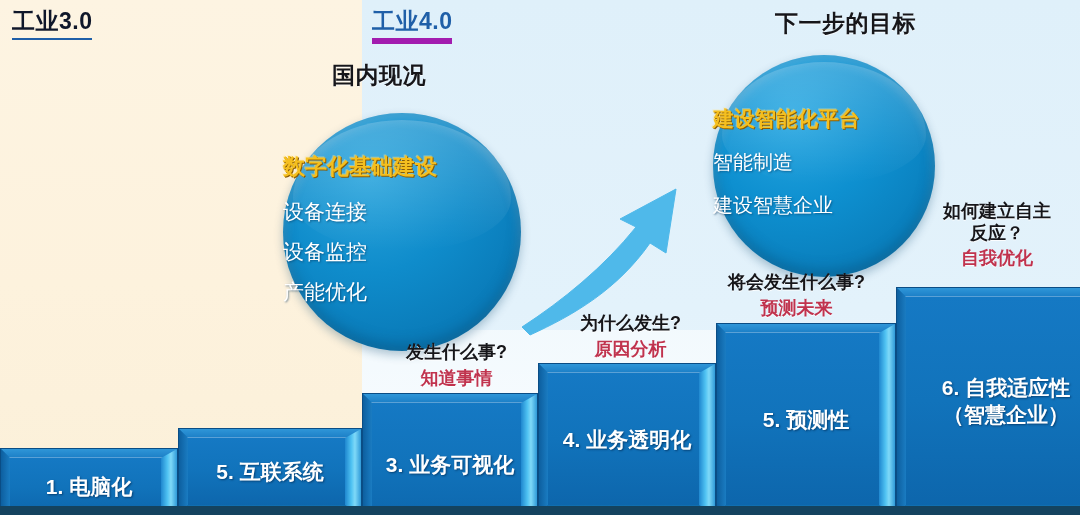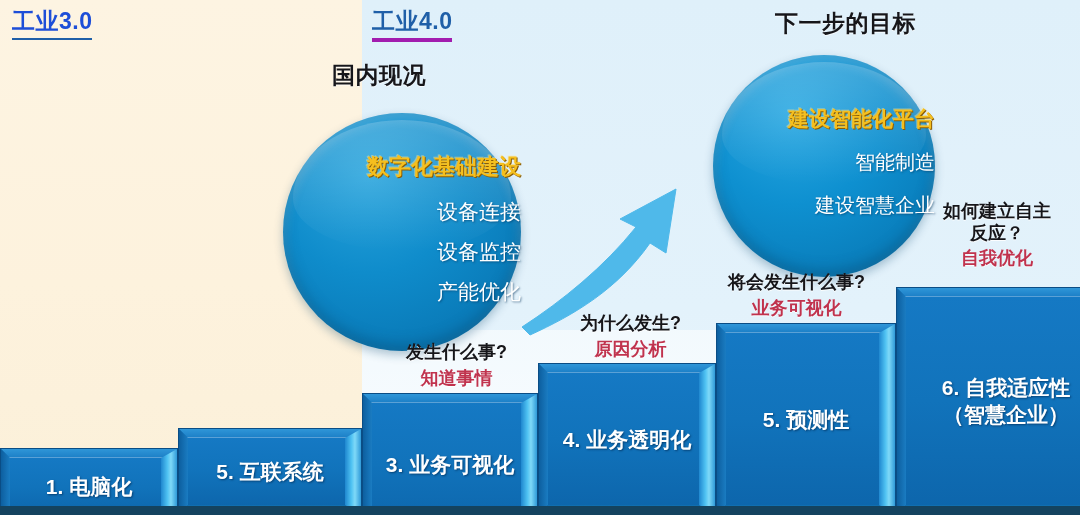--- a/index.html
+++ b/index.html
@@ -26,40 +26,40 @@
   .bg-bottom-strip{
     position:absolute;left:0;bottom:0;width:1080px;height:9px;
     background:#14435f;
   }
 
   
   .hdr{
     position:absolute;font-weight:bold;white-space:nowrap;letter-spacing:.5px;
   }
   .hdr-i30{
-    left:12px;top:6px;font-size:23px;color:#1d4ed8;
+    left:12px;top:6px;font-size:23px;color:#0f172a;
     border-bottom:2px solid #1f5fa8;padding-bottom:1px;
   }
   .hdr-i40{
     left:372px;top:6px;font-size:23px;color:#1f5fa8;
-    border-bottom:4px solid #a21caf;padding-bottom:1px;
+    border-bottom:6px solid #a21caf;padding-bottom:1px;
   }
   .hdr-domestic{
     left:332px;top:60px;font-size:23px;color:#16161a;
     text-shadow:0 1px 0 rgba(255,255,255,.7);
   }
   .hdr-next{
     left:775px;top:8px;font-size:23px;color:#16161a;
     text-shadow:0 1px 0 rgba(255,255,255,.7);
   }
 
   
   .circle{
     position:absolute;border-radius:50%;
-    display:flex;flex-direction:column;align-items:flex-end;justify-content:center;
+    display:flex;flex-direction:column;align-items:flex-start;justify-content:center;
     box-sizing:border-box;text-align:center;
   }
   .circle::after{
     content:"";position:absolute;left:4%;top:3%;width:92%;height:55%;
     border-radius:50% 50% 50% 50%/60% 60% 40% 40%;
     background:linear-gradient(180deg,rgba(255,255,255,.20),rgba(255,255,255,0));
     pointer-events:none;
   }
   .circle-1{
     left:283px;top:113px;width:238px;height:238px;
@@ -189,21 +189,21 @@
   <div class="anno anno-3">
     <div class="q">发生什么事?</div>
     <div class="a">知道事情</div>
   </div>
   <div class="anno anno-4">
     <div class="q">为什么发生?</div>
     <div class="a">原因分析</div>
   </div>
   <div class="anno anno-5">
     <div class="q">将会发生什么事?</div>
-    <div class="a">业务可视化</div>
+    <div class="a">预测未来</div>
   </div>
   <div class="anno anno-6">
     <div class="q">如何建立自主</div>
     <div class="q">反应？</div>
     <div class="a">自我优化</div>
   </div>
 
   <div class="step s1">
     <div class="plate"></div>
     <div class="lbev"></div>

